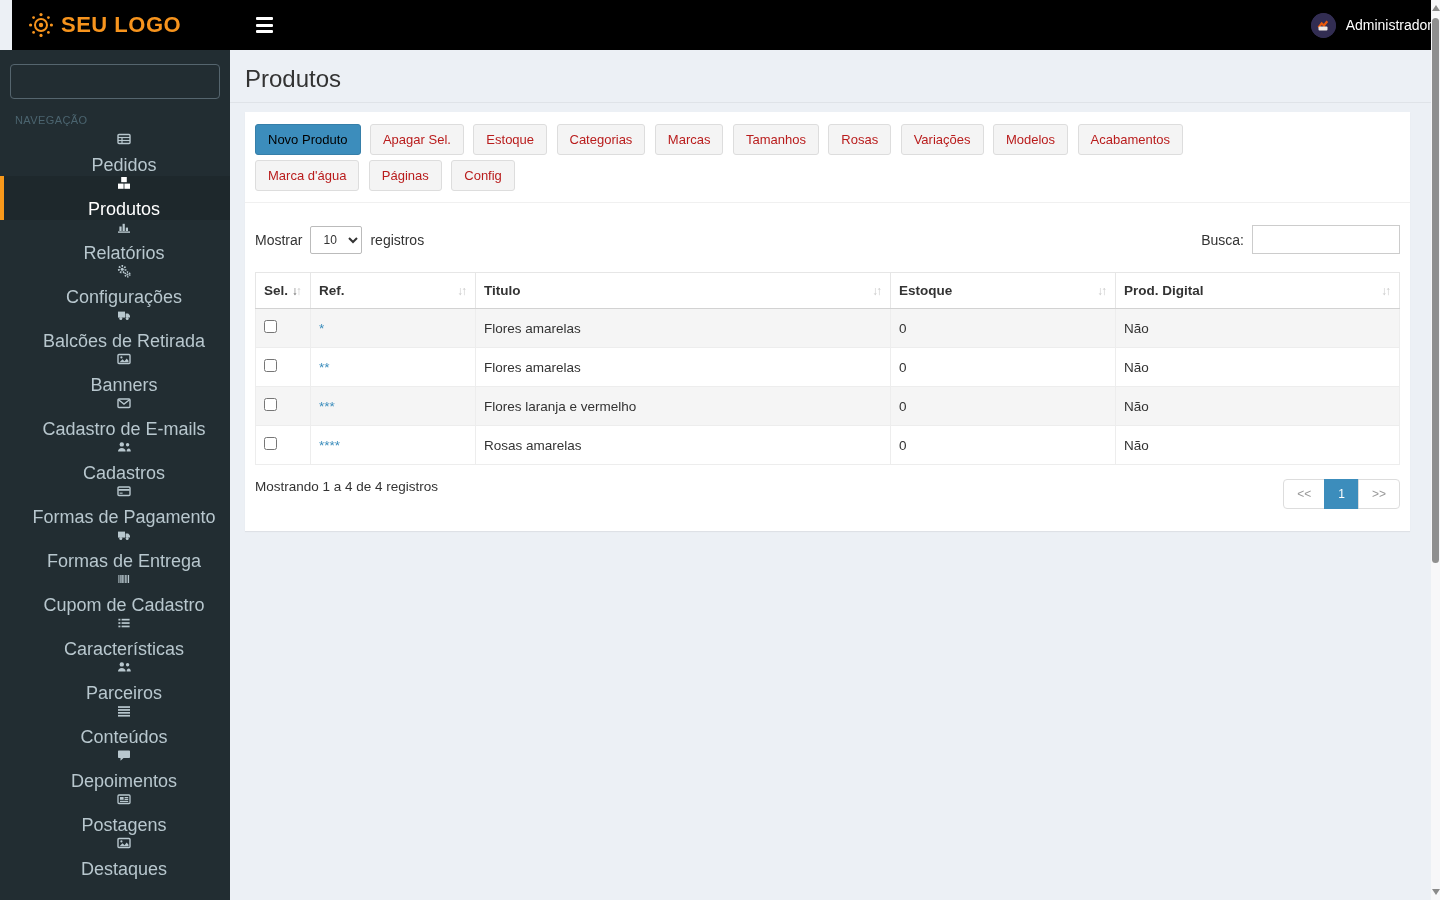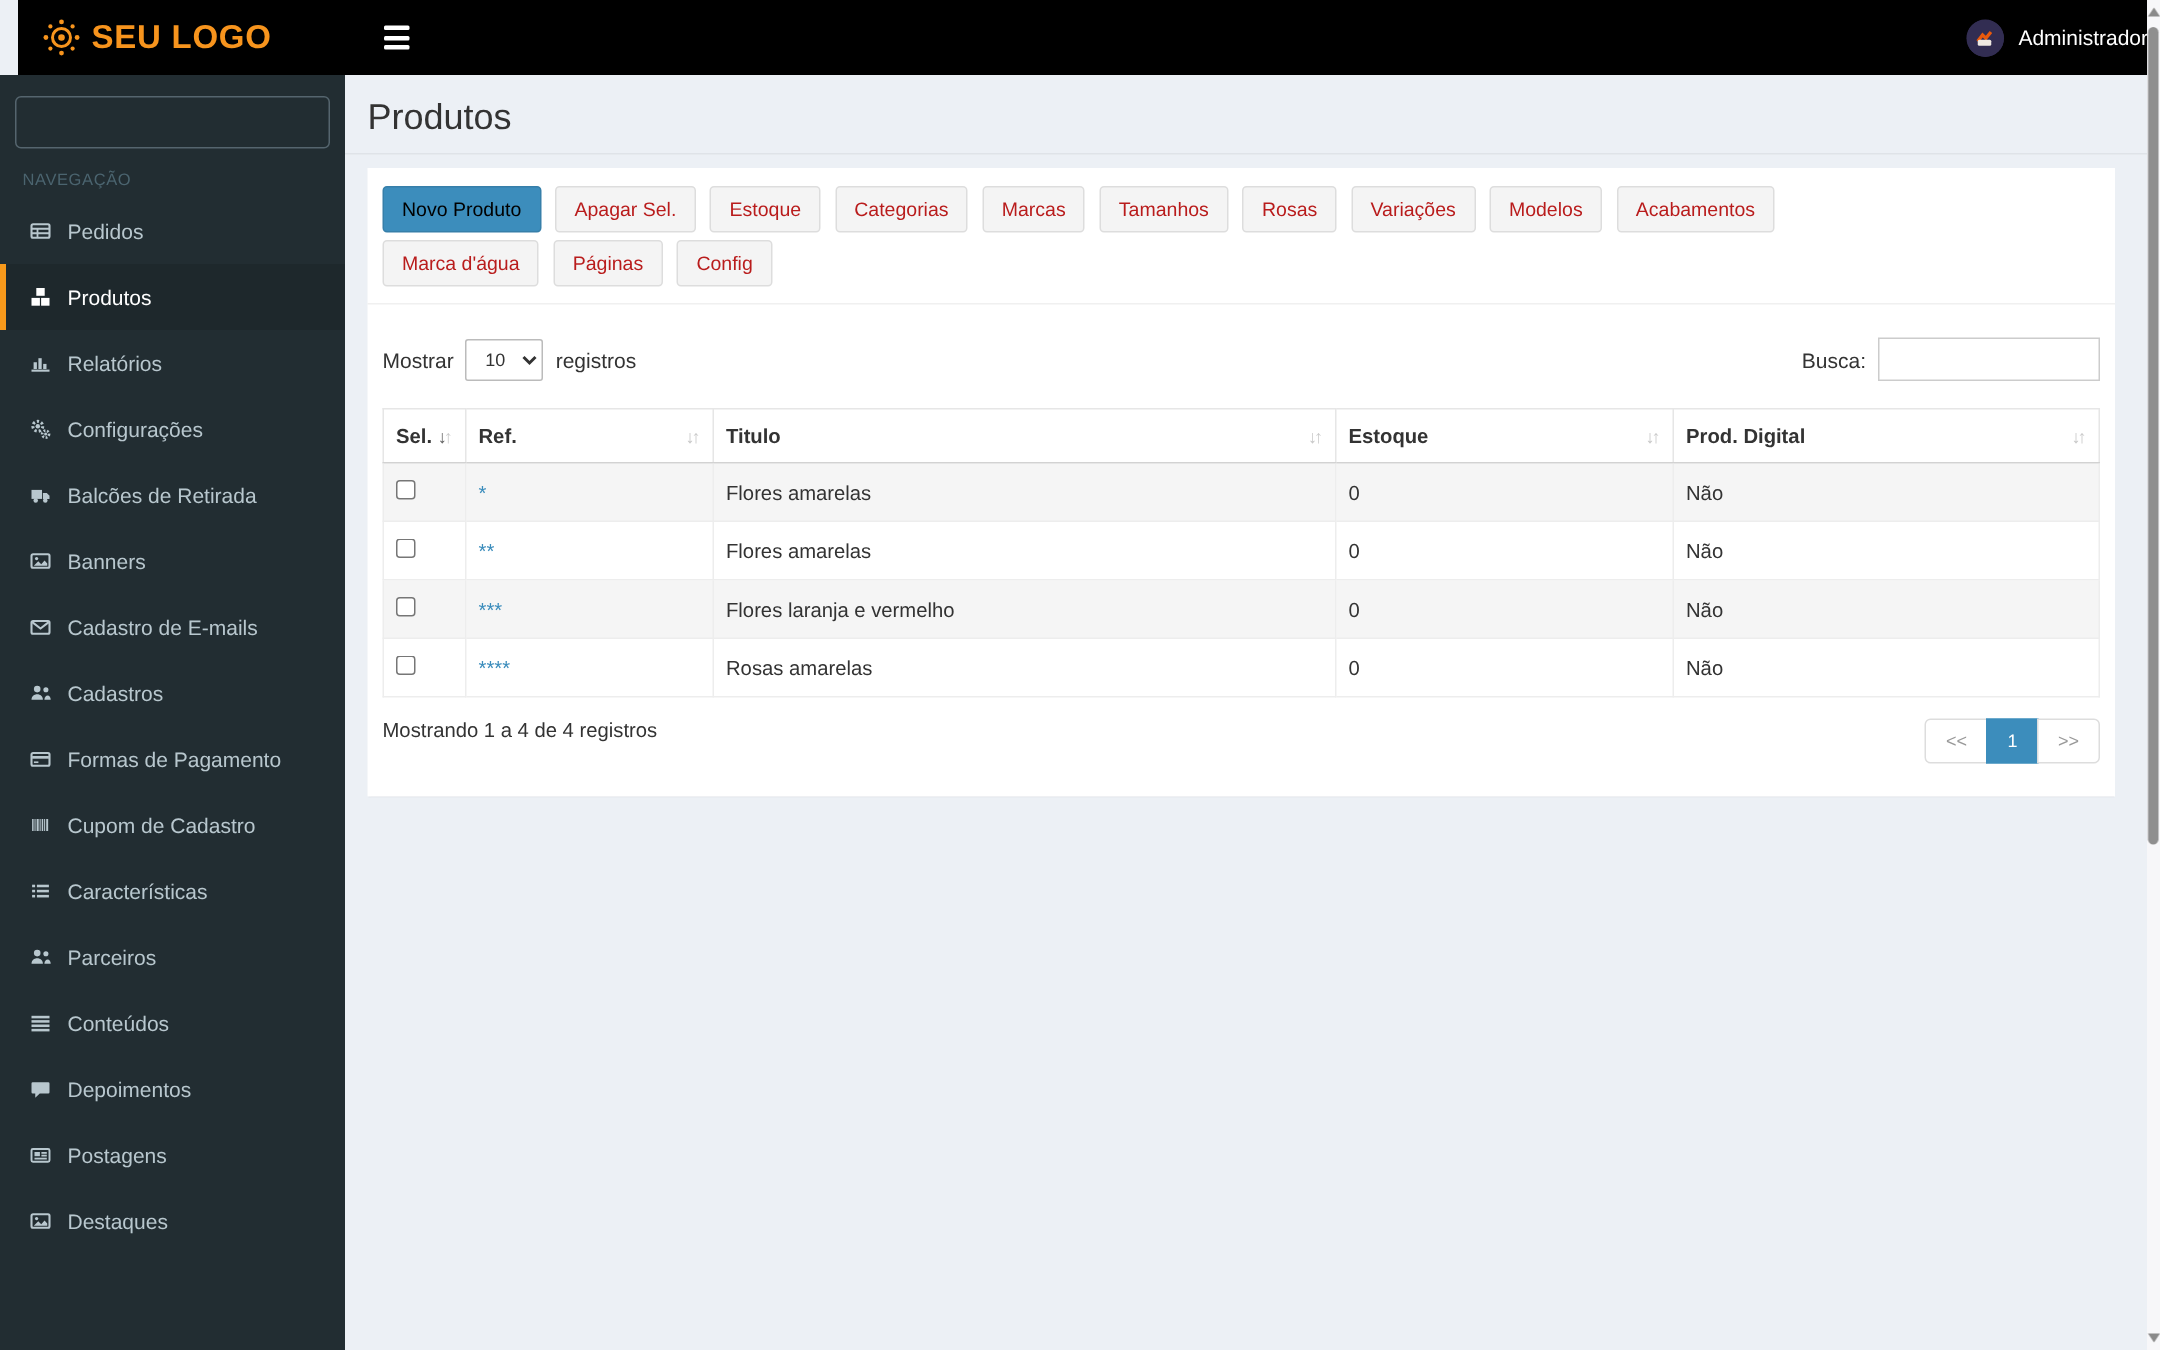--- a/index.html
+++ b/index.html
@@ -13,21 +13,21 @@
   .hamburger { margin-left:14px; width:18px; height:16px; display:flex; flex-direction:column; justify-content:space-between; cursor:pointer; }
   .hamburger span { display:block; width:17px; height:3px; background:#fff; border-radius:1px; }
   .user-menu { margin-left:auto; margin-right:20px; display:flex; align-items:center; gap:10px; color:#fff; font-size:14px; cursor:pointer; }
   .avatar { width:25px; height:25px; border-radius:50%; background:#322d52; display:flex; align-items:center; justify-content:center; overflow:hidden; }
 
   
   .sidebar { position:fixed; left:0; top:50px; bottom:0; width:230px; background:#222d32; }
   .sidebar-search { padding:14px 10px 2px; }
   .sidebar-search input { width:100%; height:35px; background:transparent; border:1px solid #55656e; border-radius:4px; color:#ccc; padding:0 10px; font-size:13px; outline:none; }
   .nav-label { padding:13px 15px 6px; font-size:11px; color:#4b646f; letter-spacing:.4px; }
-  .nav-item { height:44px; display:flex; align-items:center; padding-left:14px; gap:9px; color:#b8c7ce; font-size:14px; border-left:4px solid transparent; cursor:pointer; }
+  .nav-item { height:44px; display:flex; align-items:center; padding-left:14px; gap:9px; color:#b8c7ce; font-size:18px; border-left:4px solid transparent; cursor:pointer;flex-direction:column; }
   .nav-item.active { background:#1e282c; color:#fff; border-left-color:#f8991b; }
   .nav-item .nico { width:18px; display:flex; justify-content:center; flex:none; }
 
   
   .content { position:absolute; left:230px; top:50px; right:0; bottom:0; }
   .page-header { padding:15px 15px 0; height:53px; border-bottom:1px solid #dfe3e8; }
   .page-header h1 { font-size:24px; font-weight:400; color:#333; }
 
   .panel { margin:9px 30px 0 15px; background:#fff; box-shadow:0 1px 1px rgba(0,0,0,.06); }
 
@@ -208,20 +208,31 @@
     <span class="nico">
         <svg width="14" height="14" viewBox="0 0 14 14">
           <rect x="1" y="3" width="12" height="8.5" rx="1" fill="none" stroke="currentColor" stroke-width="1.4"></rect>
           <rect x="1.4" y="5" width="11.2" height="1.8" fill="currentColor"></rect>
           <rect x="2.6" y="8.6" width="3" height="1.1" fill="currentColor"></rect>
         </svg>
       </span>
     <span>Formas de Pagamento</span>
   </div>
 
+  <div class="nav-item">
+    <span class="nico">
+        <svg width="14" height="14" viewBox="0 0 14 14" fill="currentColor">
+          <rect x="1" y="3.6" width="7" height="6"></rect>
+          <path d="M8.6 5.6h2.6l1.8 1.9v2.1H8.6z"></path>
+          <circle cx="3.8" cy="10.6" r="1.5"></circle>
+          <circle cx="10.2" cy="10.6" r="1.5"></circle>
+        </svg>
+      </span>
+    <span>Formas de Entrega</span>
+  </div>
 
   <div class="nav-item">
     <span class="nico">
         <svg width="14" height="14" viewBox="0 0 14 14" fill="currentColor">
           <rect x="1.4" y="3" width="1" height="8"></rect>
           <rect x="3" y="3" width="0.7" height="8"></rect>
           <rect x="4.4" y="3" width="1.4" height="8"></rect>
           <rect x="6.4" y="3" width="0.7" height="8"></rect>
           <rect x="7.8" y="3" width="1" height="8"></rect>
           <rect x="9.4" y="3" width="0.7" height="8"></rect>

